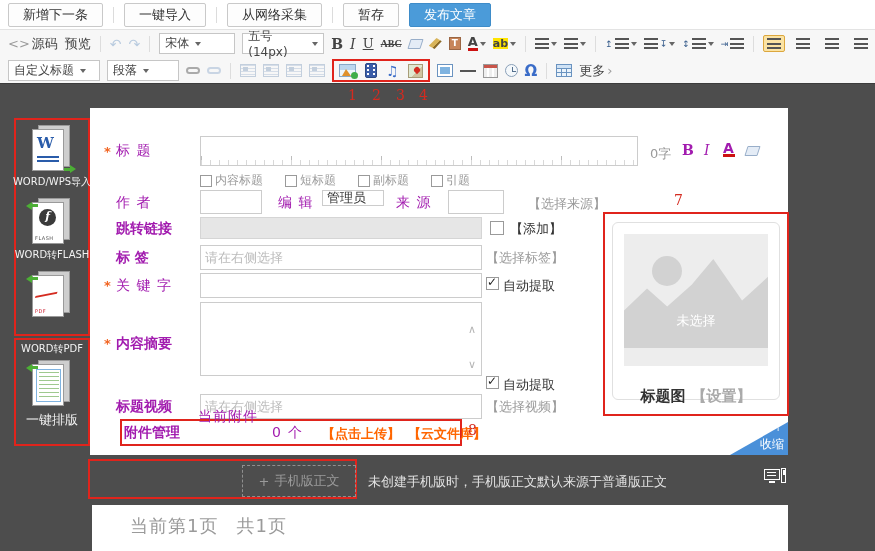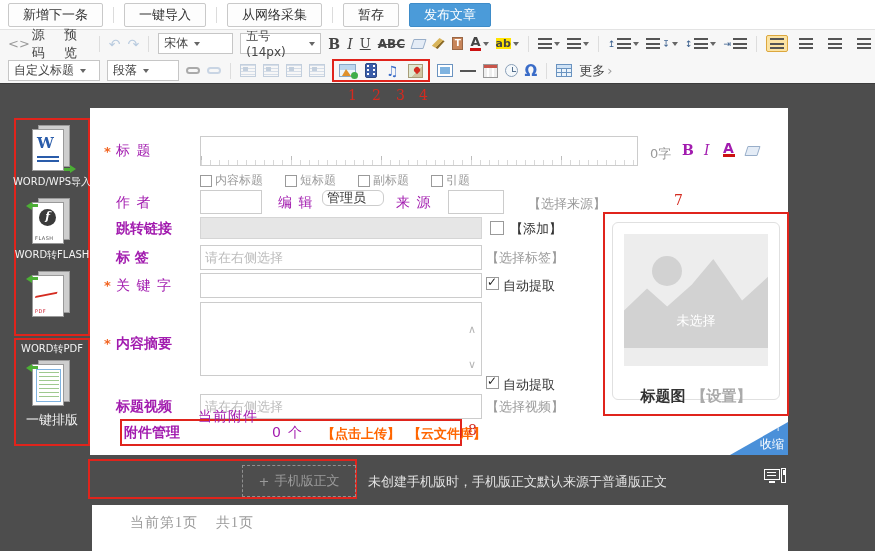--- a/index.html
+++ b/index.html
@@ -18,21 +18,21 @@
   .tsep { width:1px; height:16px; background:#ddd; margin:0 2px; }
   .tbtn { display:inline-flex; align-items:center; gap:2px; cursor:pointer; }
   .gray { color:#9a9a9a; }
   .dimtxt { color:#b9cbdf; }
   .dd { height:21px; border:1px solid #c6c6c6; background:#fff; display:inline-flex; align-items:center; padding:0 5px; font-size:12px; color:#444; cursor:pointer; }
   .dd .caret { margin-left:6px; }
   .caret { width:0; height:0; border-left:3.5px solid transparent; border-right:3.5px solid transparent; border-top:4px solid #666; display:inline-block; }
   .bold-g { font-weight:bold; font-size:14px; font-family:"DejaVu Serif","Liberation Serif",serif; }
   .ital-g { font-style:italic; font-size:14px; font-family:"DejaVu Serif","Liberation Serif",serif; }
   .und-g  { text-decoration:underline; font-size:13px; font-family:"DejaVu Serif","Liberation Serif",serif; }
-  .strike-g { text-decoration:line-through; font-size:12px; font-weight:bold; }
+  .strike-g { text-decoration:line-through; font-size:10px; font-weight:bold;font-family:Liberation Serif, serif; }
   .fcolor { font-weight:bold; font-size:13px; border-bottom:3px solid #cc1111; line-height:12px; }
   .bcolor { font-size:11px; font-weight:bold; background:#ffe400; line-height:11px; }
   .eraser { display:inline-block; width:13px; height:10px; background:#e4ecf6; border:1px solid #98aec9; transform:skewX(-18deg); border-radius:1px; }
   .brush { display:inline-block; width:13px; height:11px; background:linear-gradient(135deg,#d8b45a 0 55%,#8a6a28 55%); clip-path:polygon(0 70%, 60% 0, 100% 30%, 45% 100%); }
   .paste { display:inline-block; width:12px; height:13px; background:#c7855a; border:1px solid #9a6644; position:relative; }
   .paste::after { content:"T"; position:absolute; left:2px; top:0px; font-size:9px; color:#fff; font-weight:bold; }
   .bars { display:inline-block; width:14px; height:11px; background:repeating-linear-gradient(to bottom,#555 0 2px,transparent 2px 4.5px); }
   .alignbox { padding:2px 3px; border:1px solid transparent; display:inline-flex; }
   .alignbox.active { background:#fbe3a3; border-color:#dca73e; border-radius:2px; }
   .arr8 { font-size:9px; color:#345a8a; }
@@ -137,21 +137,21 @@
   .pcico .mon { position:absolute; left:0; top:1px; width:16px; height:11px; border:1px solid #fff; }
   .pcico .mon::after { content:""; position:absolute; left:4px; bottom:-4px; width:6px; height:2px; background:#fff; }
   .pcico .mon .ln { position:absolute; left:2px; top:2px; width:9px; height:5px; background:repeating-linear-gradient(to bottom,#fff 0 1px,transparent 1px 2.5px); }
   .pcico .twr { position:absolute; right:2px; top:0; width:5px; height:15px; border:1px solid #fff; }
   .pcico .twr::after { content:""; position:absolute; left:1px; top:1px; width:1.5px; height:5px; background:#fff; }
   .box9 { position:absolute; left:88px; top:459px; width:269px; height:40px; border:2px solid #e0241c; }
   .box8 { position:absolute; left:30px; top:311px; width:342px; height:27px; border:2px solid #e0241c; }
 
   
   .bstrip { position:absolute; left:92px; top:505px; width:696px; height:46px; background:#fff; }
-  .pager { position:absolute; left:38px; top:9px; color:#9a9a9a; font-size:14px; letter-spacing:1px;font-family:Liberation Serif, serif; }
+  .pager { position:absolute; left:38px; top:9px; color:#9a9a9a; font-size:18px; letter-spacing:1px; }
   .pager .sp { margin-left:18px; }
 </style>
 </head>
 <body>
 
 <div class="screen">
 
   <div class="row1">
     <button class="btn">新增下一条</button>
     <span class="vdiv"></span>
@@ -350,21 +350,21 @@
         </span>
       <span class="cbitem">
           <span class="cb"></span>
           <span>引题</span>
         </span>
     </div>
 
     <span class="flabel" style="left:26px; top:86px;">作   者</span>
     <input class="tin" style="left: 110px; top: 82px; width: 62px; height: 24px;">
     <span class="flabel" style="left:188px; top:86px;">编  辑</span>
-    <input class="tin" style="left: 232px; top: 82px; width: 62px; height: 16px; border-radius: 6px;" value="管理员">
+    <input class="tin" style="left: 232px; top: 82px; width: 62px; height: 16px;" value="管理员">
     <span class="flabel" style="left:306px; top:86px;">来  源</span>
     <input class="tin" style="left: 358px; top: 82px; width: 56px; height: 24px;">
     <span class="glink" style="left:438px; top:87px;">【选择来源】</span>
 
     <span class="flabel b" style="left:26px; top:112px;">跳转链接</span>
     <input class="tin" style="left: 110px; top: 109px; width: 282px; height: 22px; background: rgb(230, 230, 230); border-color: rgb(213, 213, 213);" disabled="">
     <span class="cb" style="position:absolute; left:400px; top:113px; width:14px; height:14px;"></span>
     <span class="dlink" style="left:420px; top:112px;">【添加】</span>
 
     <span class="flabel b" style="left:26px; top:141px;">标   签</span>

